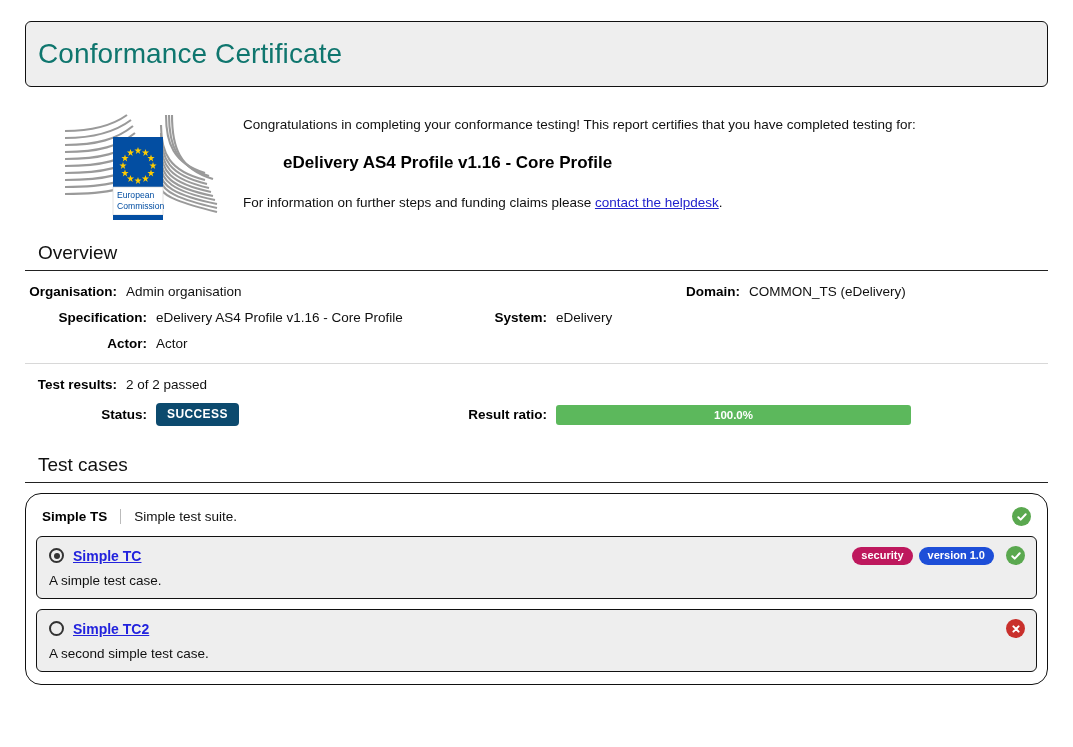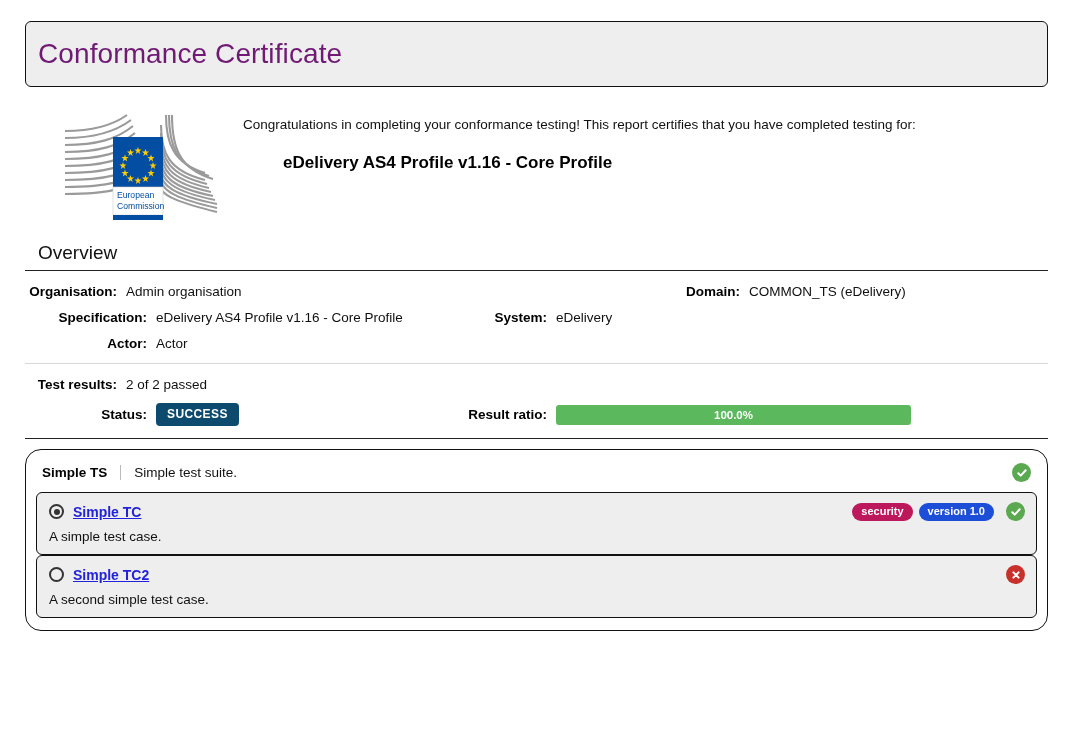--- a/index.html
+++ b/index.html
@@ -22,21 +22,21 @@
     border-radius: 6px;
     display: flex;
     align-items: center;
     padding: 0 12px;
   }
   .title-bar h1 {
     margin: 0;
     font-size: 28px;
     font-weight: 400;
     letter-spacing: 0.1px;
-    color: #701a75;
+    color: #0f766e;
   }
 
   
   .intro {
     display: flex;
     align-items: flex-start;
     margin-top: 22px;
     padding-left: 28px;
   }
   .logo-wrap {
@@ -161,20 +161,21 @@
     padding-left: 13px;
     color: #111111;
     flex: 1;
   }
 
   .tc-card {
     background: #eeeeee;
     border: 1px solid #111111;
     border-radius: 6px;
     padding: 9px 11px 10px 12px;
+    margin-bottom: 10px;
     position: relative;
   }
   .tc-card:last-child { margin-bottom: 0; }
   .tc-row1 {
     display: flex;
     align-items: center;
   }
   .tc-name {
     font-size: 14px;
     font-weight: bold;
@@ -297,20 +298,23 @@
           <text x="64" y="85" font-family="Liberation Sans, sans-serif" font-size="8.6" fill="#034ea2">European</text>
           <text x="64" y="96" font-family="Liberation Sans, sans-serif" font-size="8.6" fill="#034ea2">Commission</text>
           <rect x="60" y="102" width="50" height="5" fill="#034ea2"></rect>
         </svg>
       </div>
     </div>
 
     <div class="intro-text">
       <div class="intro-line">Congratulations in completing your conformance testing! This report certifies that you have completed testing for:</div>
       <div class="intro-profile">eDelivery AS4 Profile v1.16 - Core Profile</div>
+      <div class="intro-line">
+        <span>For information on further steps and funding claims please </span><a class="link" href="#">contact the helpdesk</a><span>.</span>
+      </div>
     </div>
   </div>
 
   <div class="section-heading">Overview</div>
   <hr class="rule-dark">
 
   <div class="detail-block">
 
     <div class="detail-row">
       <div class="cell cell-right">
@@ -363,20 +367,21 @@
       <div class="cell cell-right" style="align-items:center;">
         <div class="lbl">Result ratio:</div>
         <div class="progress-outer">
           <div class="progress-fill" id="ratio-fill" style="width: 100%;">100.0%</div>
         </div>
       </div>
     </div>
 
   </div>
 
+  <div class="section-heading">Test cases</div>
   <hr class="rule-dark">
 
   <div class="tc-container">
 
     <div class="suite-head">
       <div class="suite-name">Simple TS</div>
       <div class="suite-desc">Simple test suite.</div>
       <span class="status-icon status-ok suite-status">
         <svg width="12" height="12" viewBox="0 0 12 12">
             <path d="M2.3 6.2 L4.7 8.6 L9.7 3.3" stroke="#ffffff" stroke-width="2" fill="none" stroke-linecap="round" stroke-linejoin="round"></path>

